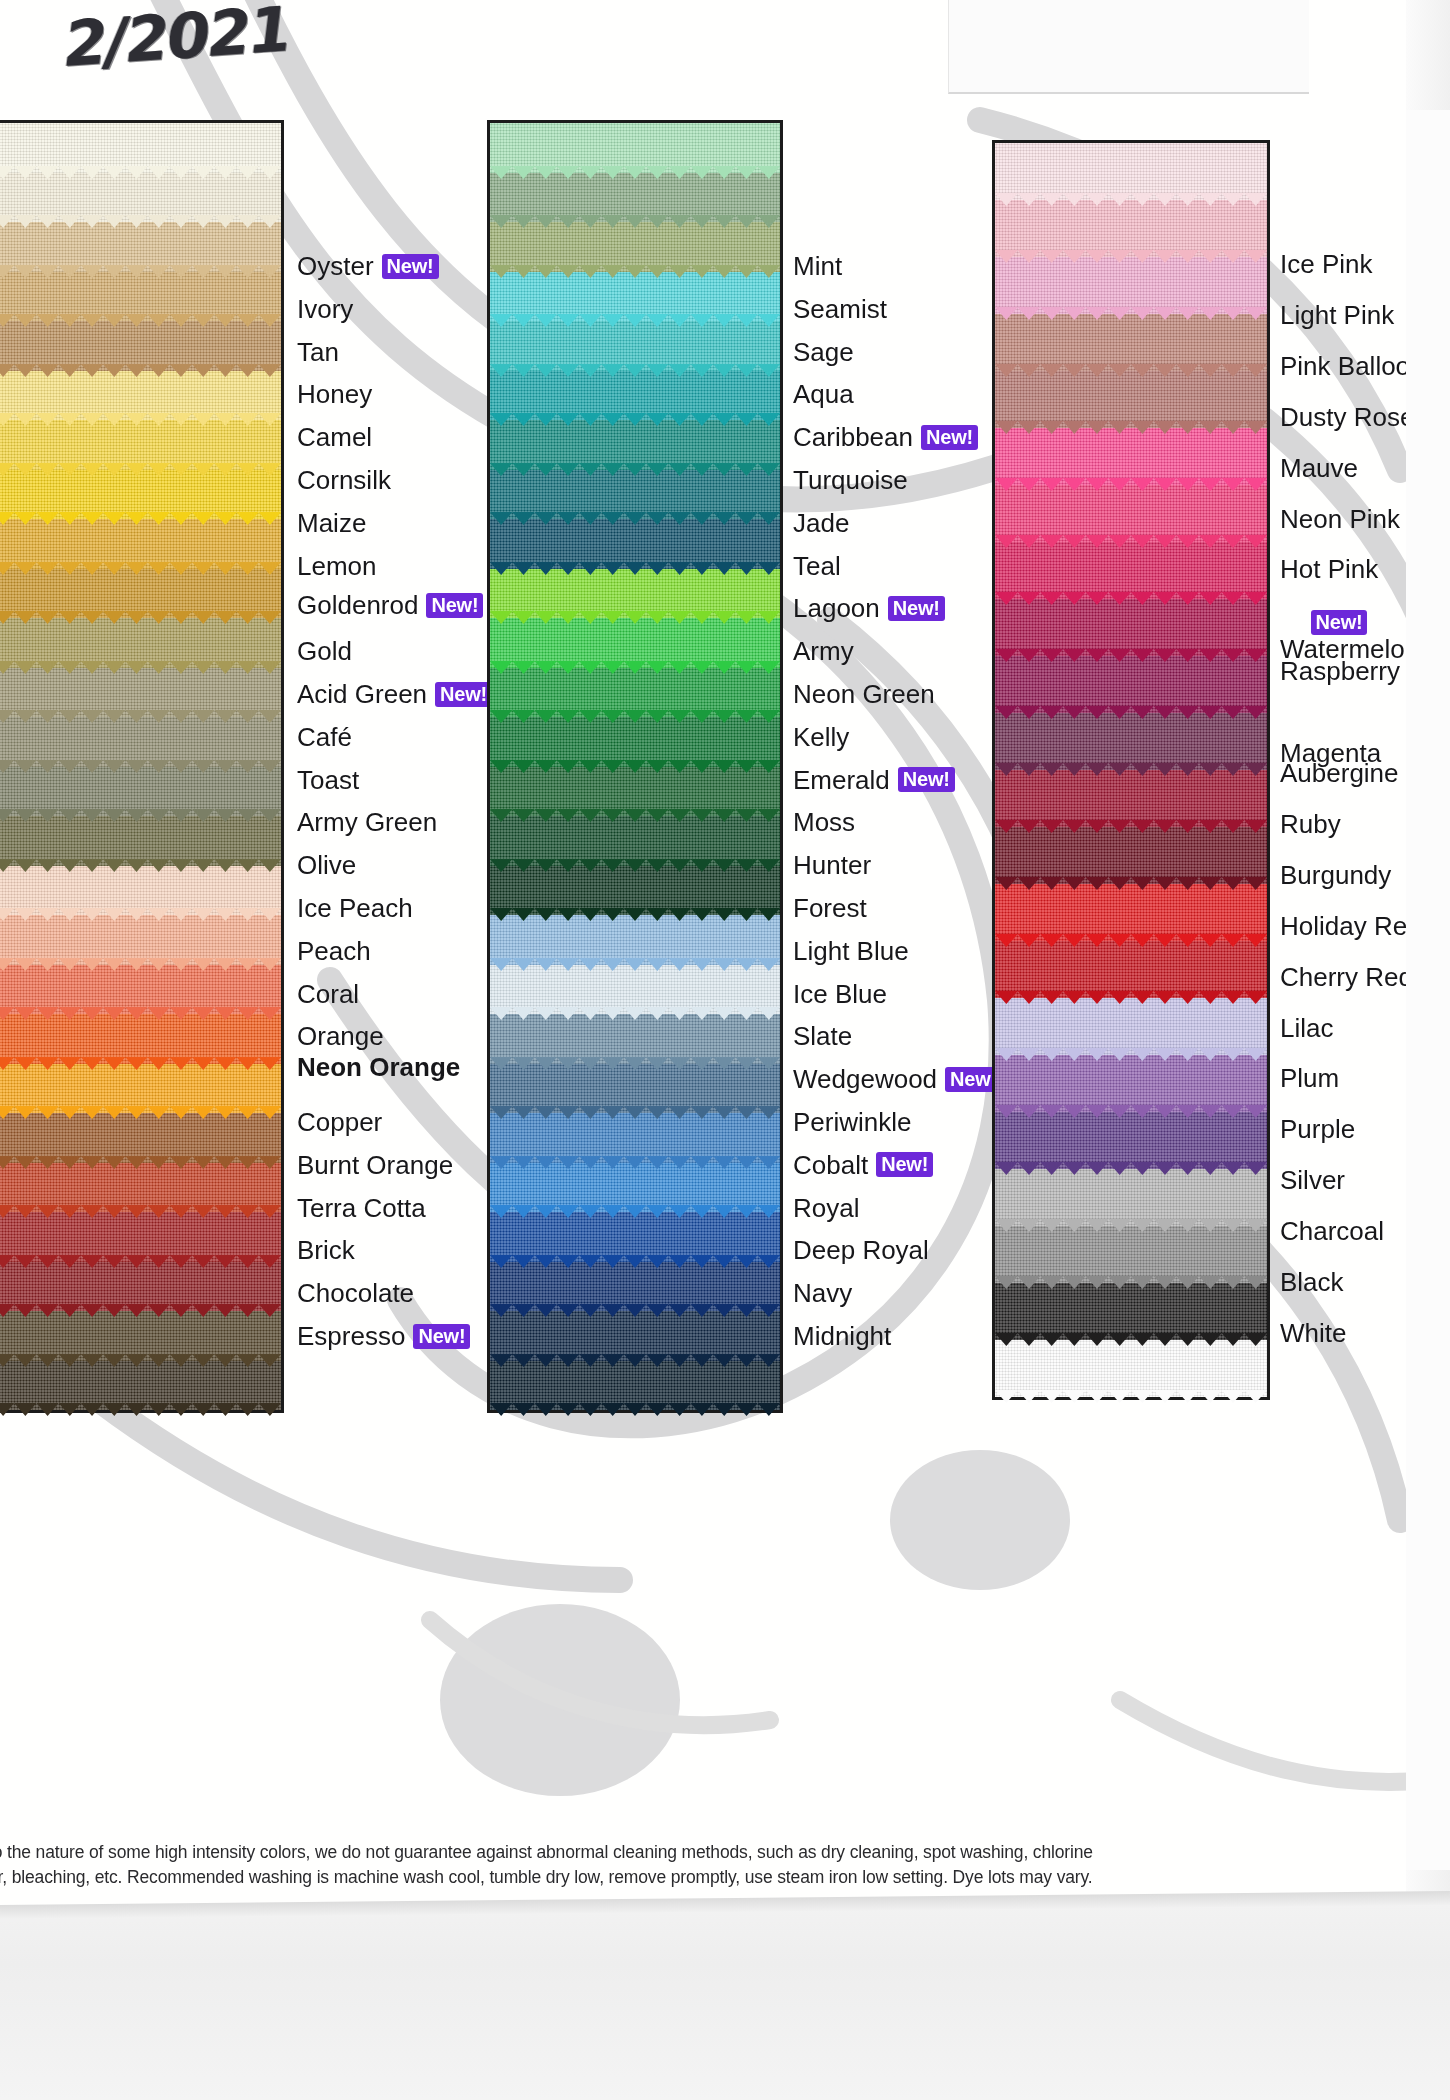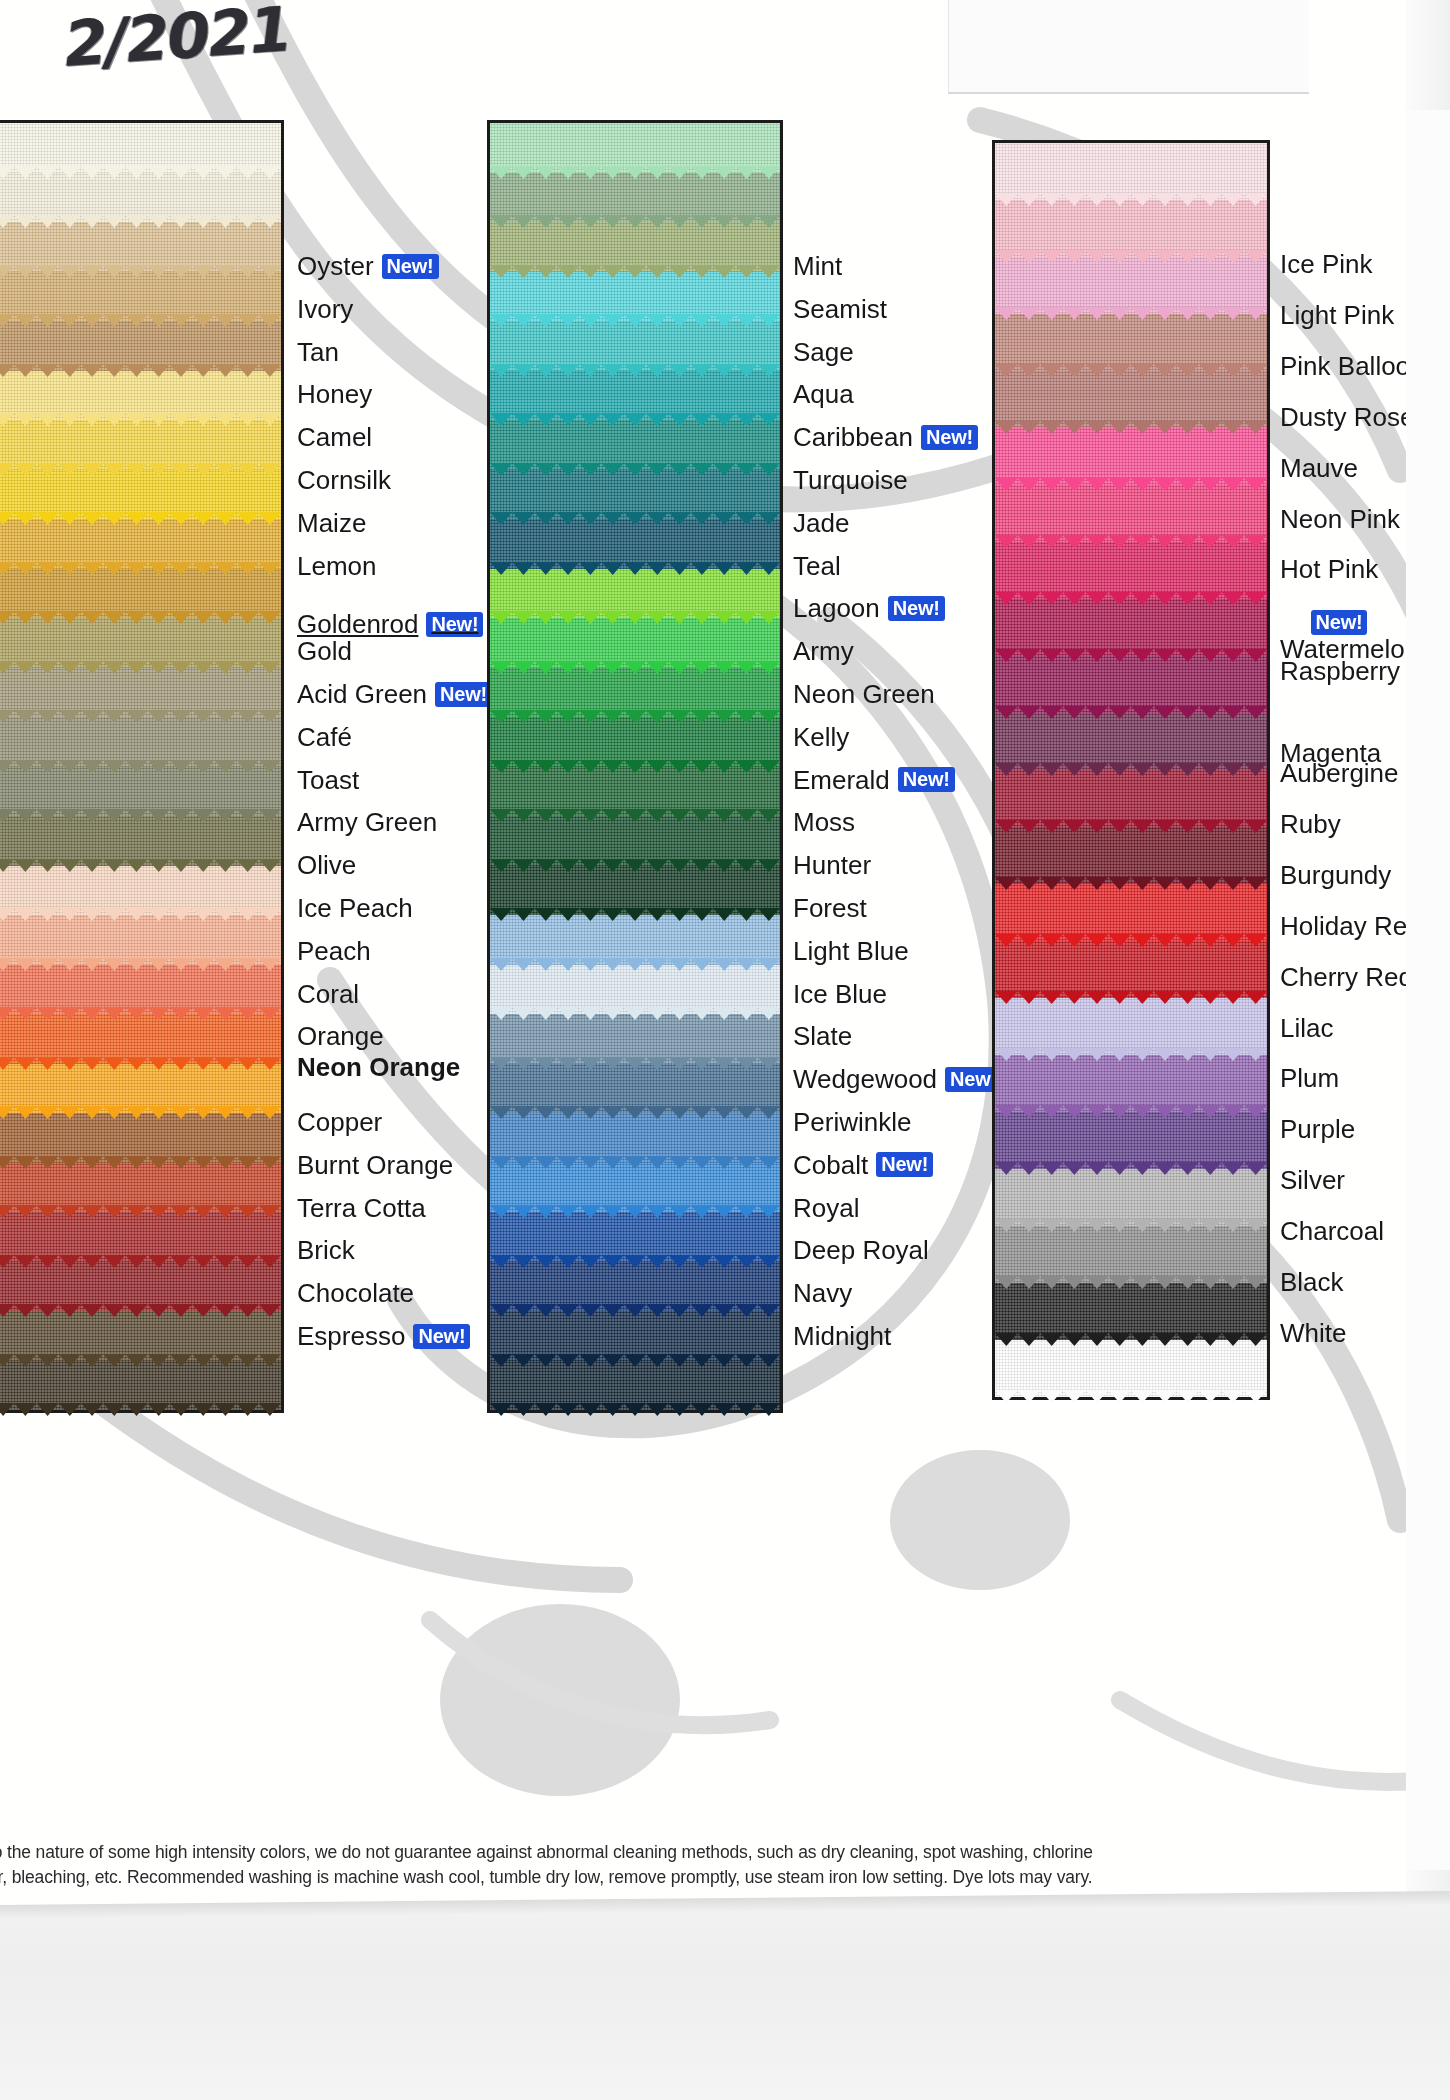--- a/index.html
+++ b/index.html
@@ -179,21 +179,21 @@
     line-height: 1.02;
   }
   .label-row.stacked .badge-wrap{
     display:block;
     text-align:center;
     width: 118px;
     margin-bottom: 1px;
   }
   .badge {
     display: inline-block;
-    background: #1d4ed8;
+    background: #6d28d9;
     color: #ffffff;
     font-size: 20px;
     font-weight: 600;
     padding: 2px 5px 3px 5px;
     border-radius: 3px;
     line-height: 1;
     letter-spacing: -0.2px;
   }
 
   
@@ -431,21 +431,21 @@
         </div>
         <div class="label-row" style="top: 347px;">
           <span>Cornsilk</span>
         </div>
         <div class="label-row" style="top: 389.8px;">
           <span>Maize</span>
         </div>
         <div class="label-row" style="top: 432.6px;">
           <span>Lemon</span>
         </div>
-        <div class="label-row" style="top: 491px; text-decoration: underline;">
+        <div class="label-row" style="top: 472px;">
           <span>Goldenrod</span>
           <span class="badge">New!</span>
         </div>
         <div class="label-row" style="top: 518.2px;">
           <span>Gold</span>
         </div>
         <div class="label-row" style="top: 561px;">
           <span>Acid Green</span>
           <span class="badge">New!</span>
         </div>

